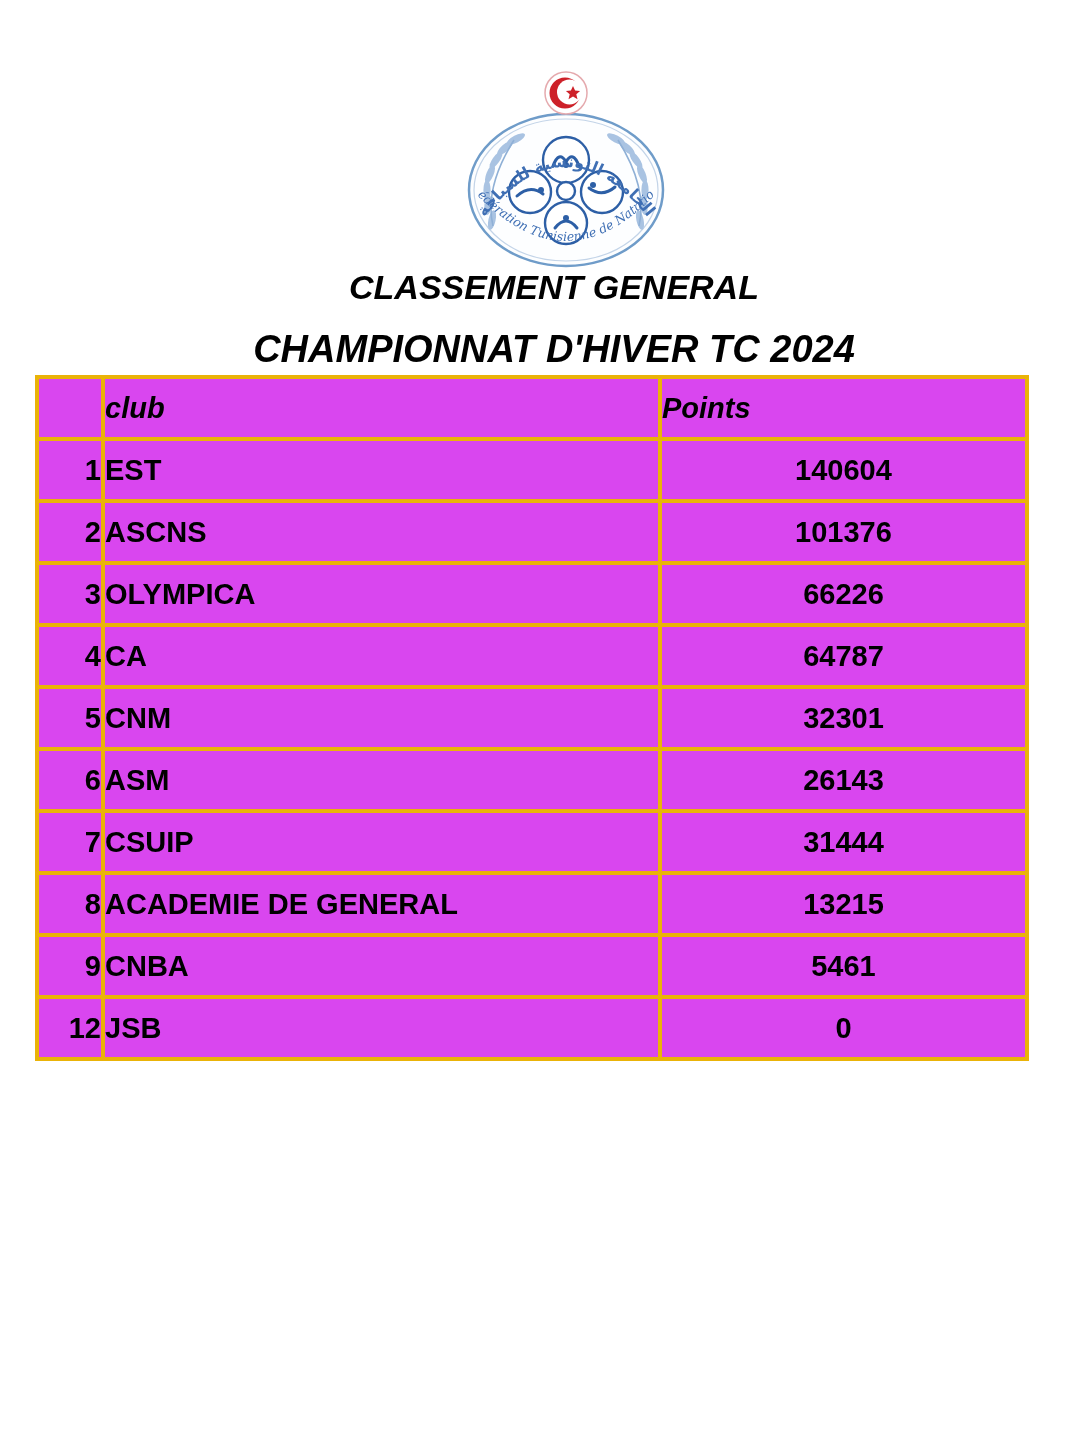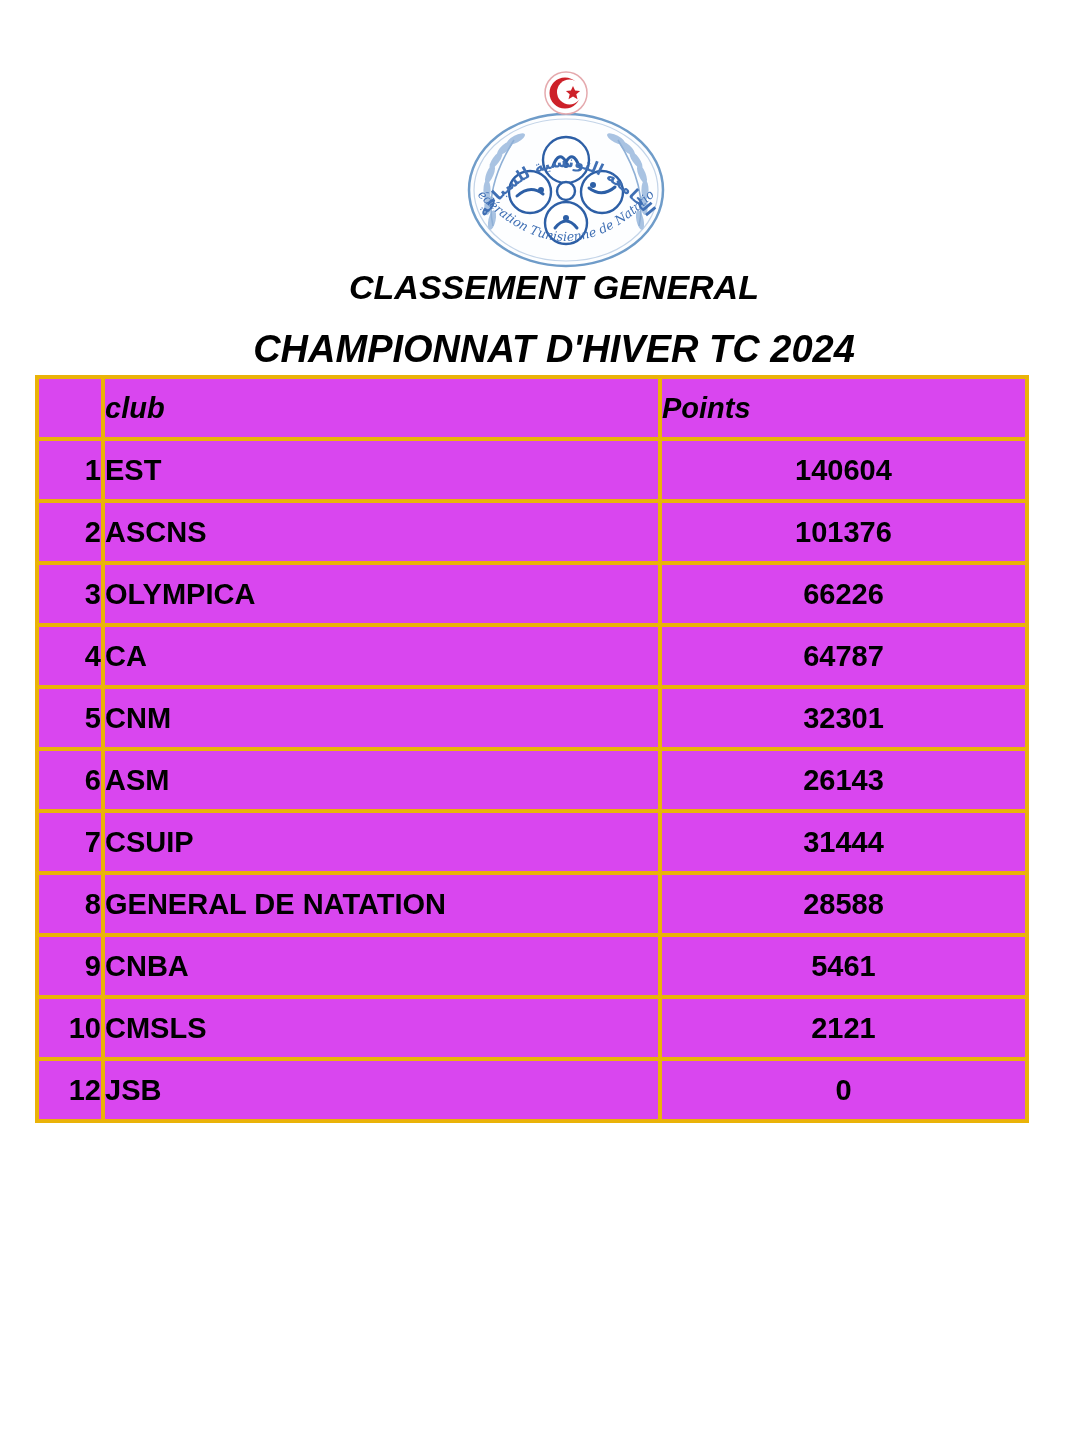--- a/index.html
+++ b/index.html
@@ -207,35 +207,30 @@
     </tr>
 
     <tr>
       <td class="col-rank rank">7</td>
       <td class="col-club club">CSUIP</td>
       <td class="col-points points">31444</td>
     </tr>
 
     <tr>
       <td class="col-rank rank">8</td>
-      <td class="col-club club">GENERAL DE NATATION</td>
-      <td class="col-points points">28588</td>
+      <td class="col-club club">ACADEMIE DE GENERAL</td>
+      <td class="col-points points">13215</td>
     </tr>
 
     <tr>
       <td class="col-rank rank">9</td>
       <td class="col-club club">CNBA</td>
       <td class="col-points points">5461</td>
     </tr>
 
-    <tr>
-      <td class="col-rank rank">10</td>
-      <td class="col-club club">CMSLS</td>
-      <td class="col-points points">2121</td>
-    </tr>
 
 
     <tr>
       <td class="col-rank rank">12</td>
       <td class="col-club club">JSB</td>
       <td class="col-points points">0</td>
     </tr>
 
 
 

